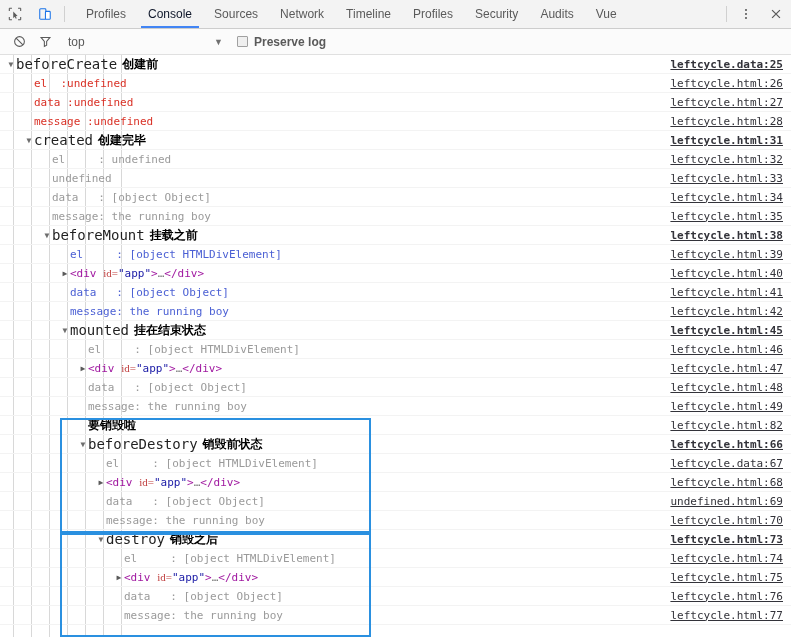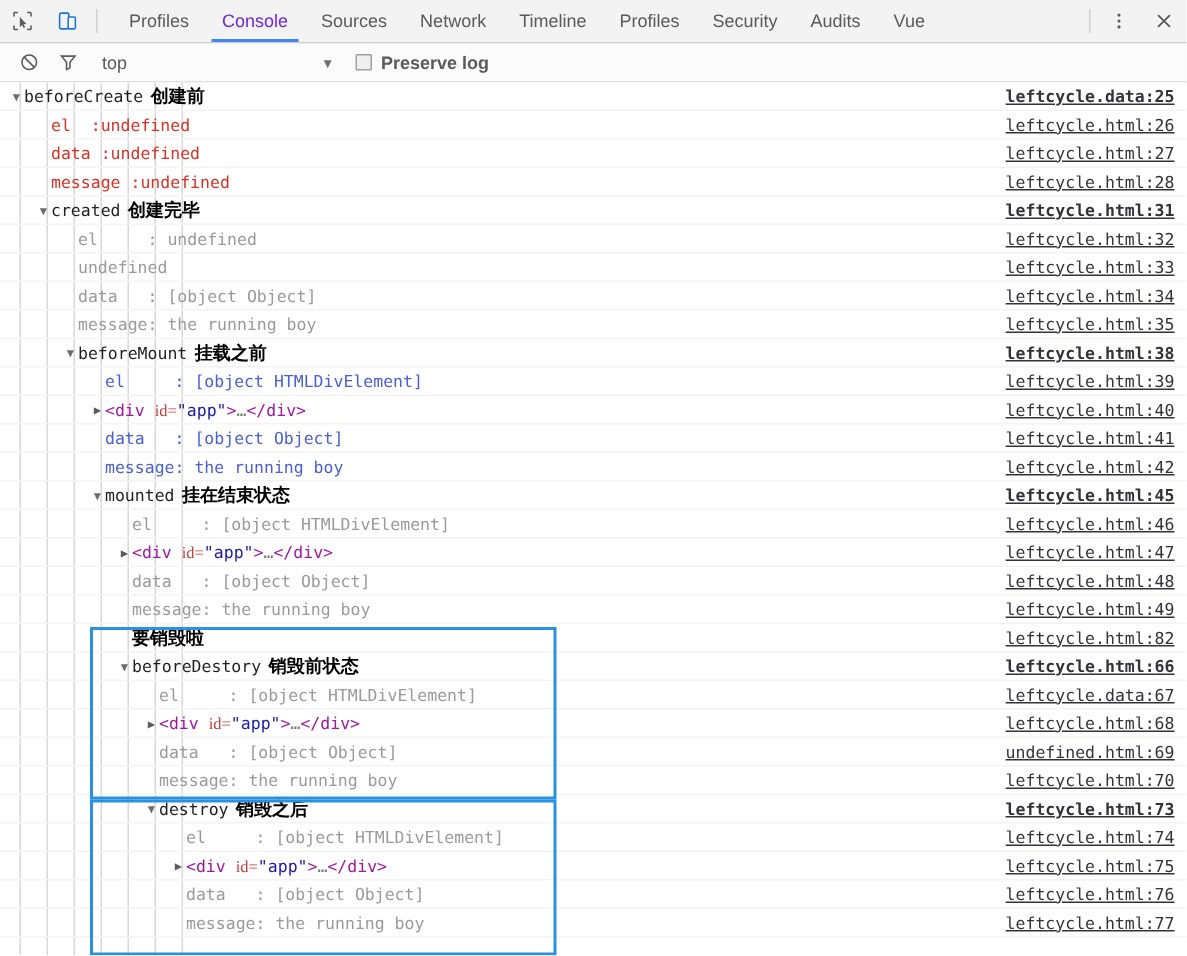--- a/index.html
+++ b/index.html
@@ -26,21 +26,21 @@
   .tool-icon.selected { color: #1a73e8; }
   .vsep { width: 1px; background: #d0d0d0; margin: 6px 4px; }
   #tab-list { display: flex; align-items: stretch; flex: 1; padding-left: 6px; }
   .tab {
     display: flex; align-items: center;
     padding: 0 11px;
     font-size: 12px; color: #5a5a5a;
     position: relative;
     white-space: nowrap;
   }
-  .tab.active { color: #6d28d9; }
+  .tab.active { color: #0f172a; }
   .tab.active::after {
     content: ""; position: absolute; left: 4px; right: 4px; bottom: 0;
     height: 2px; background: #4285f4;
   }
   #tabbar-right { display: flex; align-items: stretch; }
 
   
   #console-filterbar {
     display: flex; align-items: center;
     height: 26px;
@@ -102,21 +102,21 @@
   .tri {
     display: inline-block;
     width: 10px;
     color: #6e6e6e;
     font-size: 8px;
     flex: none;
     text-align: center;
   }
   .tri.right { color: #5a5a5a; }
   .tri.blank { color: transparent; }
-  .label-en { font-family: "DejaVu Sans Mono", monospace; font-size: 11px; }
+  .label-en { font-family: "DejaVu Sans Mono", monospace; font-size: 14px; }
   .label-cn { font-family: "DejaVu Sans", sans-serif; font-size: 12px; font-weight: bold; padding-left: 5px; }
 
   .c-err  { color: #d93025; }
   .c-gray { color: #9a9a9a; }
   .c-blue { color: #4a5fd4; }
   .c-tag  { color: #a018a0; }
   .c-attr { color: #c04040; font-family: Liberation Serif, serif; }
   .c-val  { color: #1a1aa6; }
   .c-pun  { color: #777; }
   .grp-title-dark { color: #1f1f1f; }

